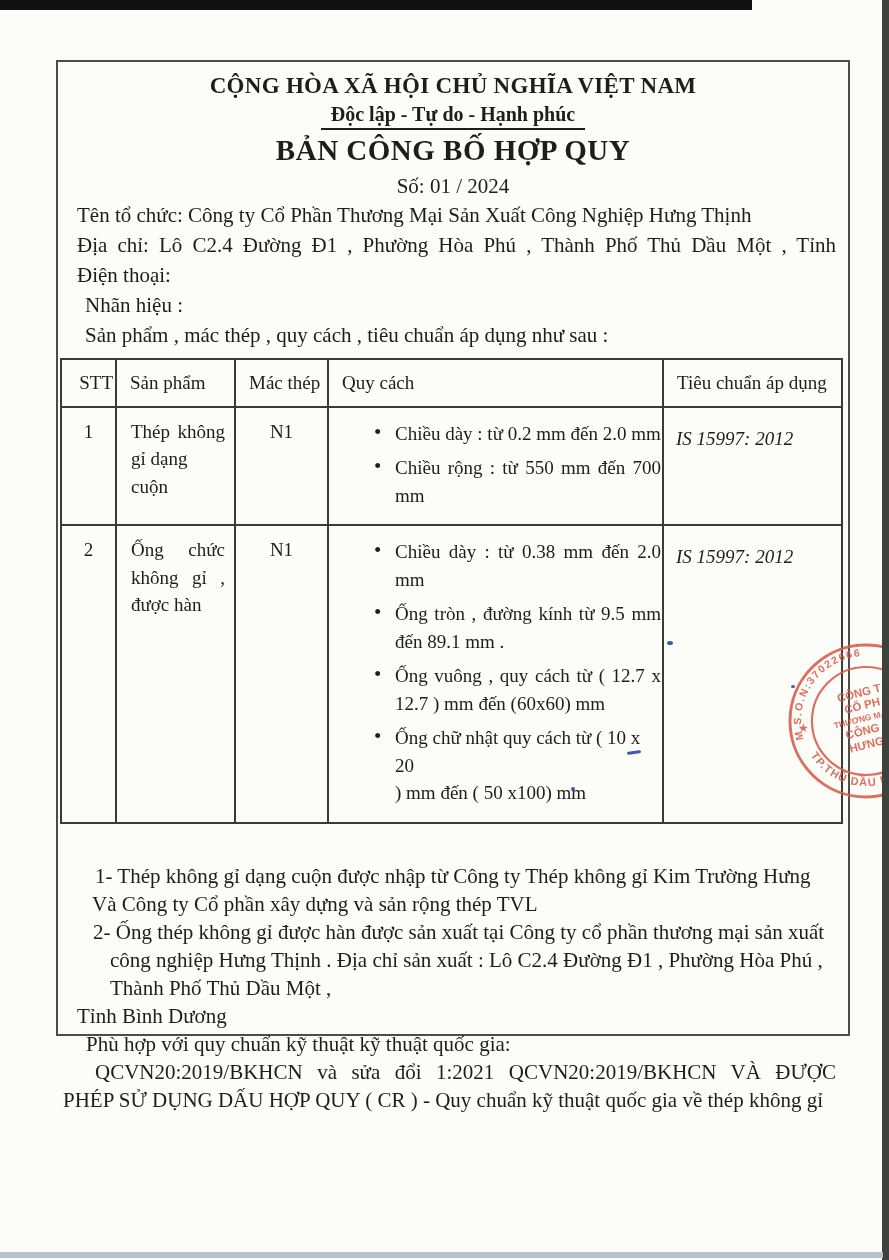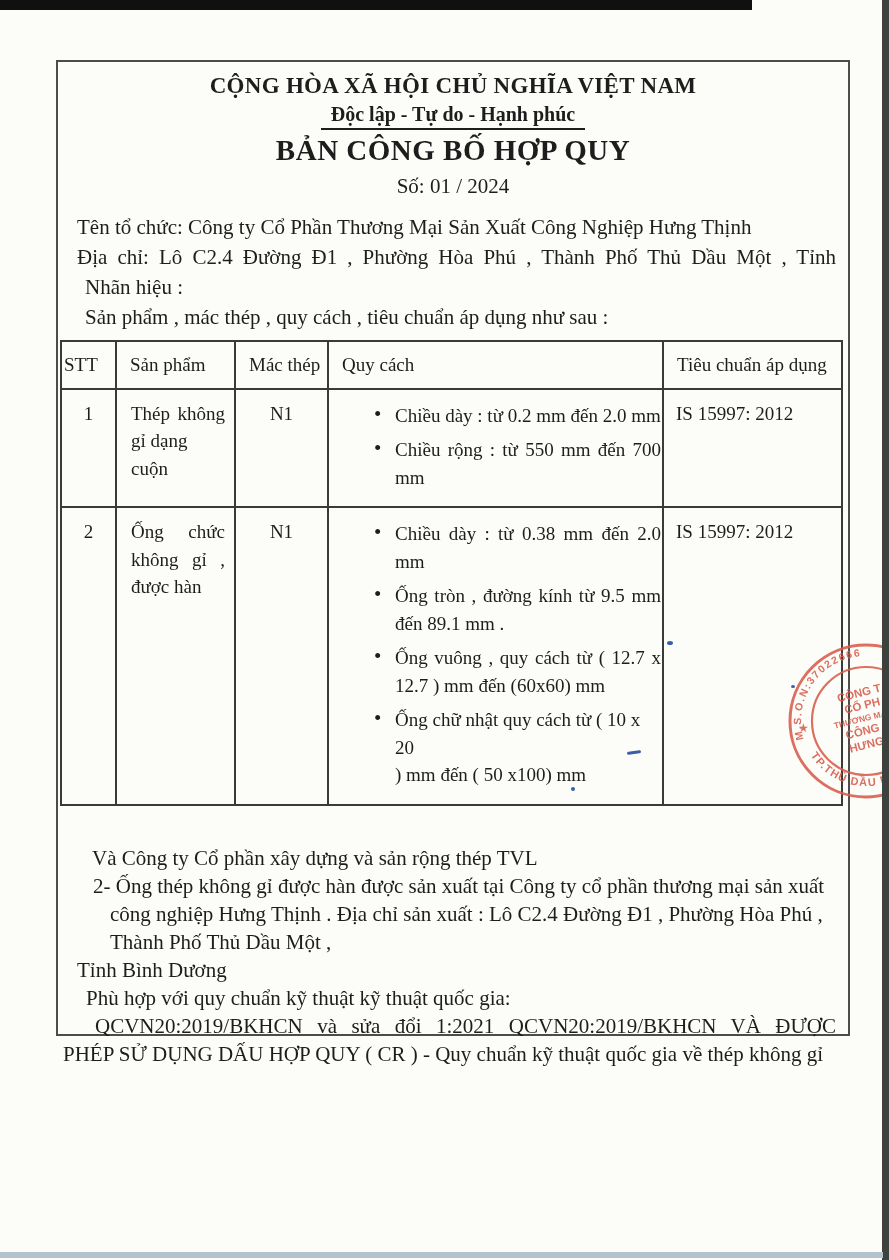--- a/index.html
+++ b/index.html
@@ -20,42 +20,42 @@
     border:2px solid #4c4c4c; box-sizing:border-box;
   }
 
   .doc-header { text-align:center; padding-top:10px; }
   .country  { font-weight:bold; font-size:23px; line-height:28px; letter-spacing:0.3px; }
   .motto    { display:inline-block; font-weight:bold; font-size:20px; line-height:24px;
               margin-top:2px; padding:0 10px 2px 10px; border-bottom:2.5px solid #1d1d1d; }
   .doc-title  { font-weight:bold; font-size:29px; line-height:40px; letter-spacing:0.5px; }
   .doc-number { font-size:21px; line-height:28px; margin-top:2px; }
 
-  .info { font-size:21px; line-height:30px; padding:0 12px 0 19px; margin-top:12px; }
+  .info { font-size:21px; line-height:30px; padding:0 12px 0 19px; margin-top:0; }
   .info .ind { margin-left:8px; }
   .b { font-weight:bold; }
   .jfull { text-align-last:justify; }
 
   table.dtable {
     table-layout:fixed; border-collapse:collapse;
     width:781px; margin:8px 0 0 2px;
     font-size:19px; line-height:27.5px;
   }
   .dtable th, .dtable td {
     border:2px solid #3a3a3a; vertical-align:top;
     box-sizing:border-box; overflow:hidden;
   }
   .dtable th { font-weight:normal; text-align:left; padding:9px 4px 9px 13px; }
-  .dtable th.ctr { text-align:left; padding-left:2px; padding-right:2px;margin-left:48px; }
+  .dtable th.ctr { text-align:right; padding-left:2px; padding-right:2px;margin-left:48px; }
   td.c-stt   { text-align:center; padding-top:10px; }
   td.c-prod  { padding:10px 9px 0 14px; }
   td.c-prod .pl { display:block; }
   td.c-grade { text-align:center; padding-top:10px; }
   td.c-spec  { padding:12px 2px 8px 0; }
-  td.c-std   { padding:10px 4px 0 12px; }
+  td.c-std   { padding:17px 4px 0 12px;font-style:italic; }
   .spec { position:relative; padding-left:66px; margin-bottom:7px; }
   .spec::before { content:"\2022"; position:absolute; left:45px; top:-1px; font-size:21px; }
   .spec-text { width:266px; }
   .spec-text .sl { display:block; }
 
   .notes { font-size:21px; line-height:28px; margin-top:38px; padding-right:12px; }
   .notes div { min-height:28px; }
   .n0 { margin-left:37px; }
   .n1 { margin-left:34px; }
   .n2 { margin-left:35px; }
@@ -95,20 +95,21 @@
     <div class="doc-header">
       <div class="country">CỘNG HÒA XÃ HỘI CHỦ NGHĨA VIỆT NAM</div>
       <div><span class="motto">Độc lập - Tự do - Hạnh phúc</span></div>
       <div class="doc-title">BẢN CÔNG BỐ HỢP QUY</div>
       <div class="doc-number">Số: 01 / 2024</div>
     </div>
 
     <div class="info">
       <div>Tên tổ chức: Công ty Cổ Phần Thương Mại Sản Xuất Công Nghiệp Hưng Thịnh</div>
       <div class="jfull">Địa chỉ: Lô C2.4 Đường Đ1 , Phường Hòa Phú , Thành Phố Thủ Dầu Một , Tỉnh</div>
+      <div>Điện thoại:</div>
       <div class="ind">Nhãn hiệu :</div>
       <div class="ind">Sản phẩm , mác thép , quy cách , tiêu chuẩn áp dụng như sau :</div>
     </div>
 
     <table class="dtable">
       <colgroup>
         <col style="width:55px">
           <col style="width:119px">
           <col style="width:93px">
           <col style="width:335px">
@@ -177,20 +178,21 @@
               <span class="sl">) mm đến ( 50 x100) mm</span>
             </div>
           </div>
         </td>
         <td class="c-std">IS 15997: 2012</td>
       </tr>
     </tbody>
       </table>
 
     <div class="notes">
+      <div class="n0">1-  Thép không gỉ dạng cuộn được nhập từ Công ty Thép không gỉ Kim Trường Hưng</div>
       <div class="n1">Và Công ty Cổ phần xây dựng và sản rộng thép TVL</div>
       <div class="n2">2-  Ống thép không gỉ được hàn được sản xuất tại Công ty cổ phần thương mại sản xuất</div>
       <div class="n3">công nghiệp Hưng Thịnh . Địa chỉ sản xuất : Lô C2.4 Đường Đ1 , Phường Hòa Phú ,</div>
       <div class="n4">Thành Phố Thủ Dầu Một ,</div>
       <div class="n5">Tỉnh Bình Dương</div>
       <div class="n6">Phù hợp với quy chuẩn kỹ thuật kỹ thuật quốc gia:</div>
       <div class="n7 jfull">QCVN20:2019/BKHCN và sửa đổi 1:2021 QCVN20:2019/BKHCN VÀ ĐƯỢC</div>
       <div class="n8">PHÉP SỬ DỤNG DẤU HỢP QUY ( CR ) -  Quy chuẩn kỹ thuật quốc gia về thép không gỉ</div>
     </div>
 

